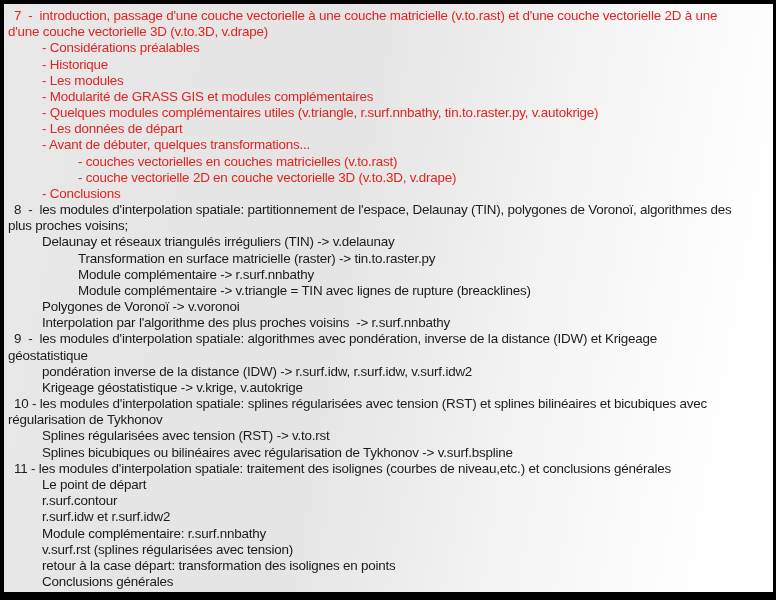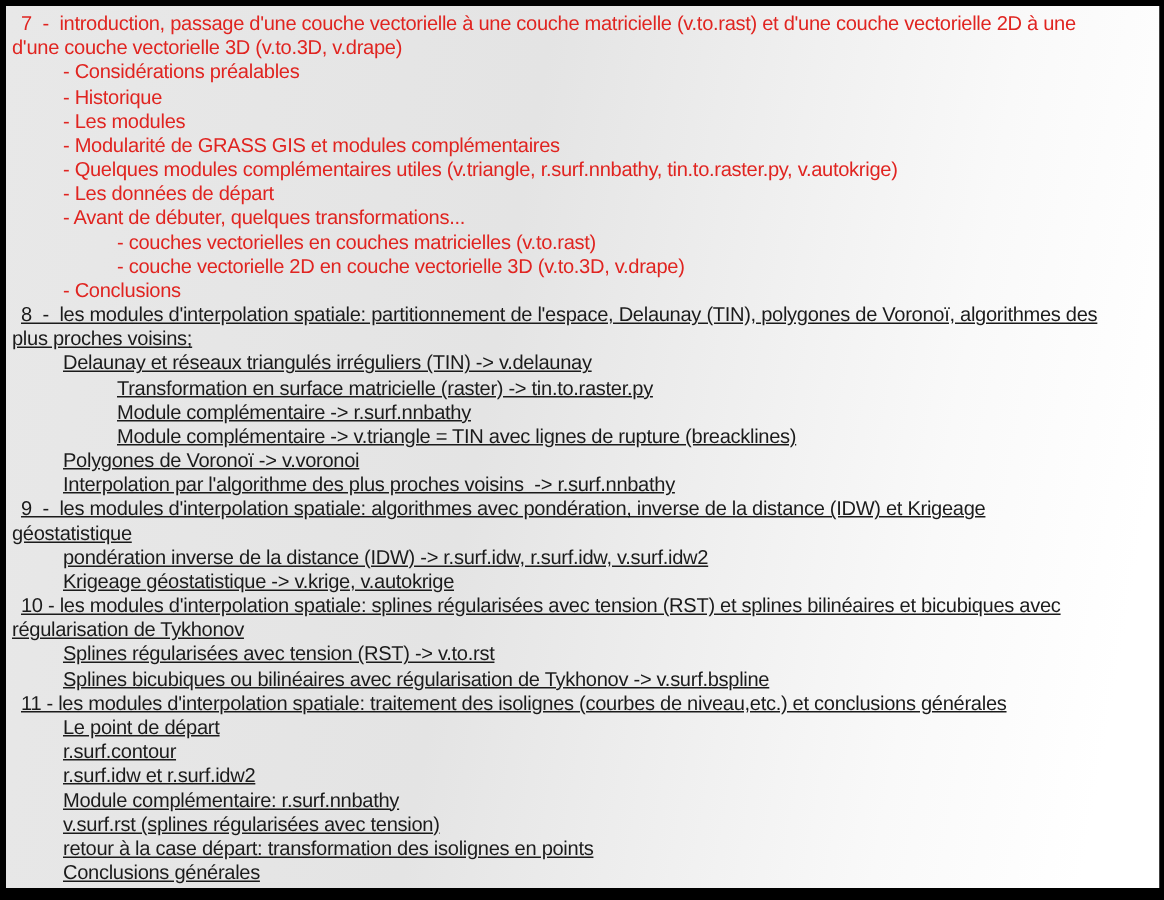--- a/index.html
+++ b/index.html
@@ -27,21 +27,21 @@
       padding: 4px 0 0 4px;
       overflow: hidden;
       font-family: "Liberation Sans", "DejaVu Sans", sans-serif;
       font-size: 13.4px;
       line-height: 16.17px;
       letter-spacing: -0.2px;
       white-space: pre;
     }
     .line { }
     .red   { color: #e02420; }
-    .black { color: #1b1b1b; text-decoration: underline; }
+    .black { color: #1b1b1b; }
     .bold  { font-weight: normal; }
     .ind-wrap   { padding-left: 0; }
     .ind-item   { padding-left: 6px; }
     .ind-sub    { padding-left: 34px; }
     .ind-subsub { padding-left: 70px; }
   </style>
 </head>
 <body>
 
 <div class="frame">

